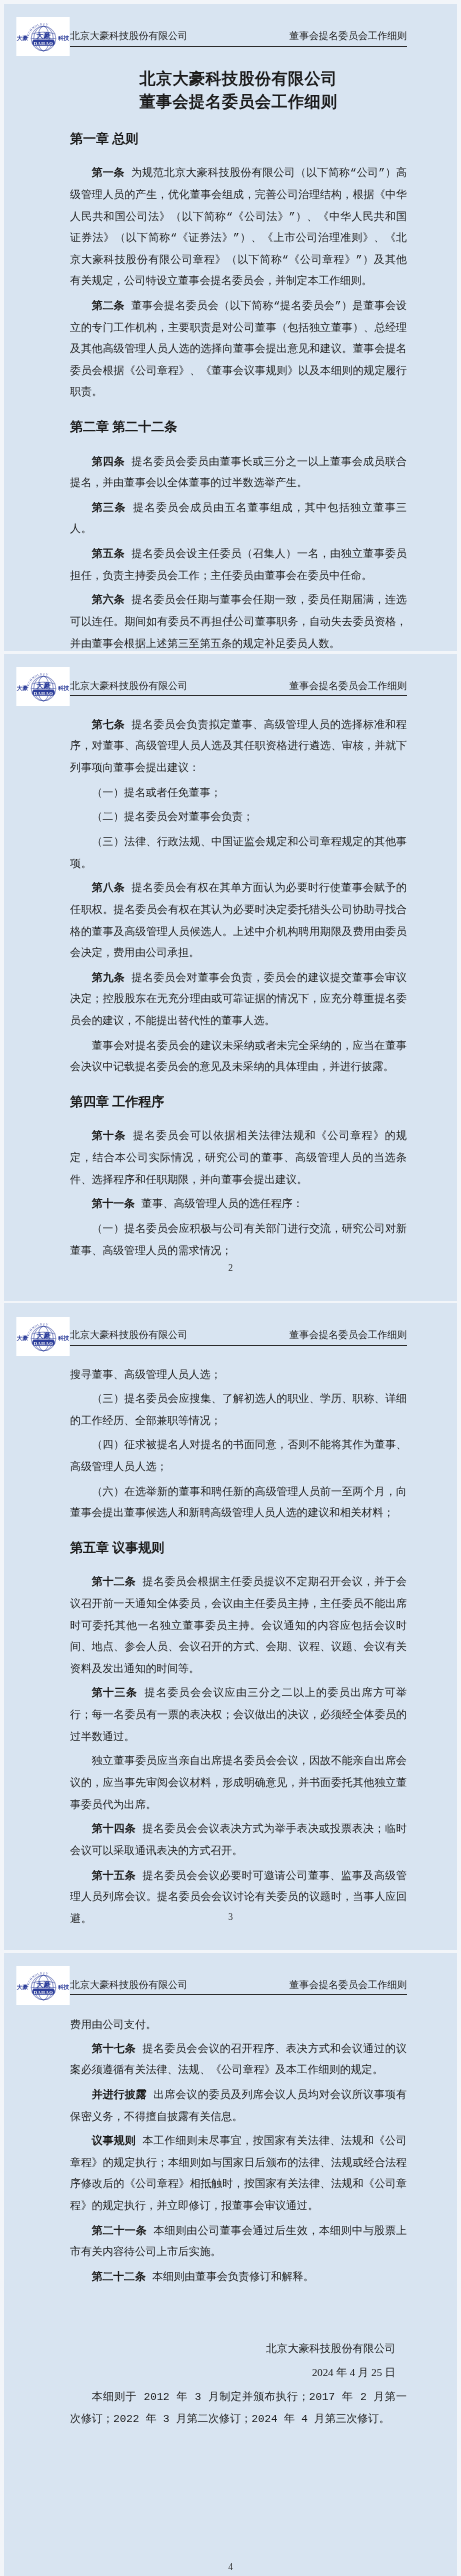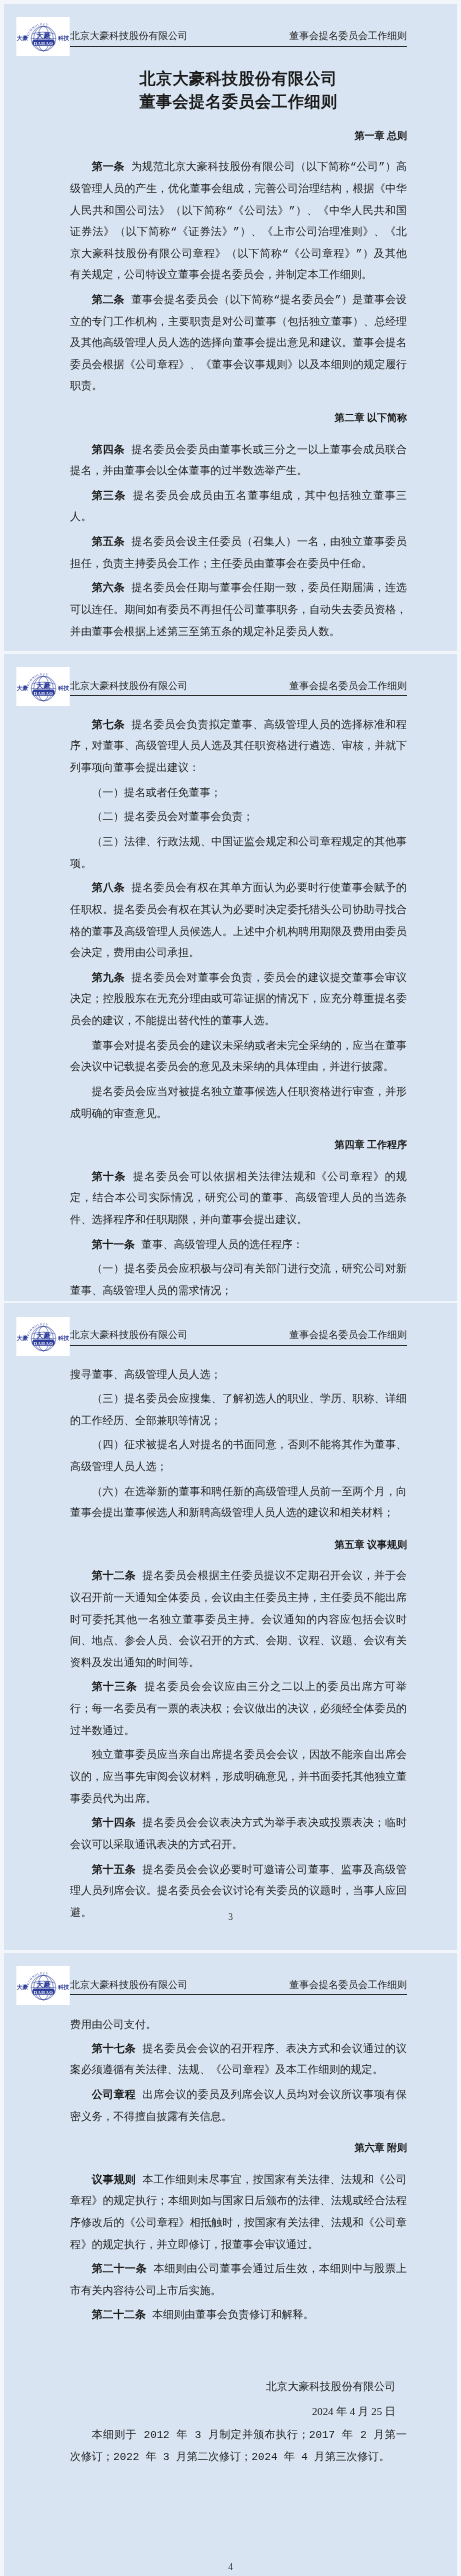--- a/index.html
+++ b/index.html
@@ -54,23 +54,23 @@
   }
   .doc-title{
     font-size:16px;
     font-weight:bold;
     text-align:center;
     line-height:1.45;
     margin:5.2px 0 12.4px;
     letter-spacing:0.5px;
   }
   .chapter{
-    font-size:10px;
+    font-size:13px;
     font-weight:bold;
-    text-align:right;
+    text-align:left;
     margin:10.3px 0 11.3px;
   }
   .blk{margin:3.1px 0;}
   .para,.item{text-indent:2em;font-family:Liberation Mono, monospace;}
   .cont{text-indent:0;font-family:Liberation Serif, serif;}
   .lbl{font-weight:bold;}
   .right{
     text-align:right;
     text-indent:0;
     padding-right:11.3px;
@@ -123,21 +123,21 @@
         </div>
       </header>
       <div class="page-body">
         <h1 class="doc-title">
           <div class="doc-title-line">北京大豪科技股份有限公司</div>
           <div class="doc-title-line">董事会提名委员会工作细则</div>
         </h1>
         <h2 class="chapter">第一章 总则</h2>
         <p class="blk para"><b class="lbl">第一条</b> 为规范北京大豪科技股份有限公司（以下简称“公司”）高级管理人员的产生，优化董事会组成，完善公司治理结构，根据《中华人民共和国公司法》（以下简称“《公司法》”）、《中华人民共和国证券法》（以下简称“《证券法》”）、《上市公司治理准则》、《北京大豪科技股份有限公司章程》（以下简称“《公司章程》”）及其他有关规定，公司特设立董事会提名委员会，并制定本工作细则。</p>
         <p class="blk para"><b class="lbl">第二条</b> 董事会提名委员会（以下简称“提名委员会”）是董事会设立的专门工作机构，主要职责是对公司董事（包括独立董事）、总经理及其他高级管理人员人选的选择向董事会提出意见和建议。董事会提名委员会根据《公司章程》、《董事会议事规则》以及本细则的规定履行职责。</p>
-        <h2 class="chapter">第二章 以下简称</h2>
+        <h2 class="chapter">第二章 第二十二条</h2>
         <p class="blk para"><b class="lbl">第四条</b> 提名委员会委员由董事长或三分之一以上董事会成员联合提名，并由董事会以全体董事的过半数选举产生。</p>
         <p class="blk para"><b class="lbl">第三条</b> 提名委员会成员由五名董事组成，其中包括独立董事三人。</p>
         <p class="blk para"><b class="lbl">第五条</b> 提名委员会设主任委员（召集人）一名，由独立董事委员担任，负责主持委员会工作；主任委员由董事会在委员中任命。</p>
         <p class="blk para"><b class="lbl">第六条</b> 提名委员会任期与董事会任期一致，委员任期届满，连选可以连任。期间如有委员不再担任公司董事职务，自动失去委员资格，并由董事会根据上述第三至第五条的规定补足委员人数。</p>
       </div>
       <div class="page-num">1</div>
     </section>
     <section class="page">
       <header class="page-head">
   <span class="logo">
@@ -170,21 +170,20 @@
         </div>
       </header>
       <div class="page-body">
         <p class="blk para"><b class="lbl">第七条</b> 提名委员会负责拟定董事、高级管理人员的选择标准和程序，对董事、高级管理人员人选及其任职资格进行遴选、审核，并就下列事项向董事会提出建议：</p>
         <p class="blk item">（一）提名或者任免董事；</p>
         <p class="blk item">（二）提名委员会对董事会负责；</p>
         <p class="blk item">（三）法律、行政法规、中国证监会规定和公司章程规定的其他事项。</p>
         <p class="blk para"><b class="lbl">第八条</b> 提名委员会有权在其单方面认为必要时行使董事会赋予的任职权。提名委员会有权在其认为必要时决定委托猎头公司协助寻找合格的董事及高级管理人员候选人。上述中介机构聘用期限及费用由委员会决定，费用由公司承担。</p>
         <p class="blk para"><b class="lbl">第九条</b> 提名委员会对董事会负责，委员会的建议提交董事会审议决定；控股股东在无充分理由或可靠证据的情况下，应充分尊重提名委员会的建议，不能提出替代性的董事人选。</p>
         <p class="blk para">董事会对提名委员会的建议未采纳或者未完全采纳的，应当在董事会决议中记载提名委员会的意见及未采纳的具体理由，并进行披露。</p>
-        <p class="blk para">提名委员会应当对被提名独立董事候选人任职资格进行审查，并形成明确的审查意见。</p>
         <h2 class="chapter">第四章 工作程序</h2>
         <p class="blk para"><b class="lbl">第十条</b> 提名委员会可以依据相关法律法规和《公司章程》的规定，结合本公司实际情况，研究公司的董事、高级管理人员的当选条件、选择程序和任职期限，并向董事会提出建议。</p>
         <p class="blk para"><b class="lbl">第十一条</b> 董事、高级管理人员的选任程序：</p>
         <p class="blk item">（一）提名委员会应积极与公司有关部门进行交流，研究公司对新董事、高级管理人员的需求情况；</p>
       </div>
       <div class="page-num">2</div>
     </section>
     <section class="page">
       <header class="page-head">
   <span class="logo">
@@ -257,22 +256,21 @@
     </svg>
   </span>
 <div class="head-rule">
           <span class="head-company">北京大豪科技股份有限公司</span>
           <span class="head-doc">董事会提名委员会工作细则</span>
         </div>
       </header>
       <div class="page-body">
         <p class="blk cont">费用由公司支付。</p>
         <p class="blk para"><b class="lbl">第十七条</b> 提名委员会会议的召开程序、表决方式和会议通过的议案必须遵循有关法律、法规、《公司章程》及本工作细则的规定。</p>
-        <p class="blk para"><b class="lbl">公司章程</b> 出席会议的委员及列席会议人员均对会议所议事项有保密义务，不得擅自披露有关信息。</p>
-        <h2 class="chapter">第六章 附则</h2>
+        <p class="blk para"><b class="lbl">并进行披露</b> 出席会议的委员及列席会议人员均对会议所议事项有保密义务，不得擅自披露有关信息。</p>
         <p class="blk para"><b class="lbl">议事规则</b> 本工作细则未尽事宜，按国家有关法律、法规和《公司章程》的规定执行；本细则如与国家日后颁布的法律、法规或经合法程序修改后的《公司章程》相抵触时，按国家有关法律、法规和《公司章程》的规定执行，并立即修订，报董事会审议通过。</p>
         <p class="blk para"><b class="lbl">第二十一条</b> 本细则由公司董事会通过后生效，本细则中与股票上市有关内容待公司上市后实施。</p>
         <p class="blk para"><b class="lbl">第二十二条</b> 本细则由董事会负责修订和解释。</p>
         <p class="blk right gap-top">北京大豪科技股份有限公司</p>
         <p class="blk right">2024 年 4 月 25 日</p>
         <p class="blk para">本细则于 2012 年 3 月制定并颁布执行；2017 年 2 月第一次修订；2022 年 3 月第二次修订；2024 年 4 月第三次修订。</p>
       </div>
       <div class="page-num">4</div>
     </section>
   </main>

